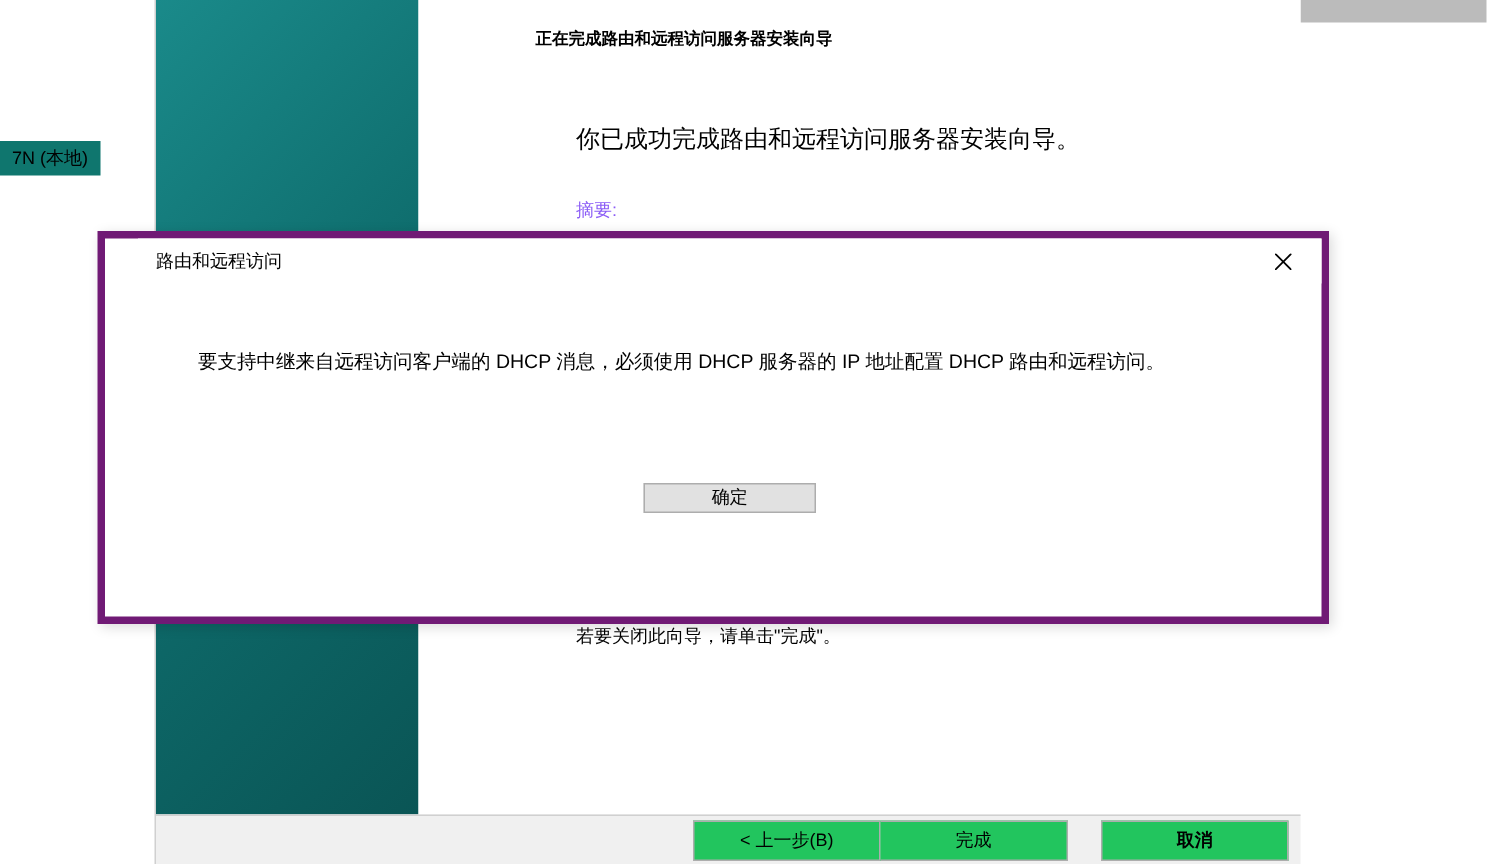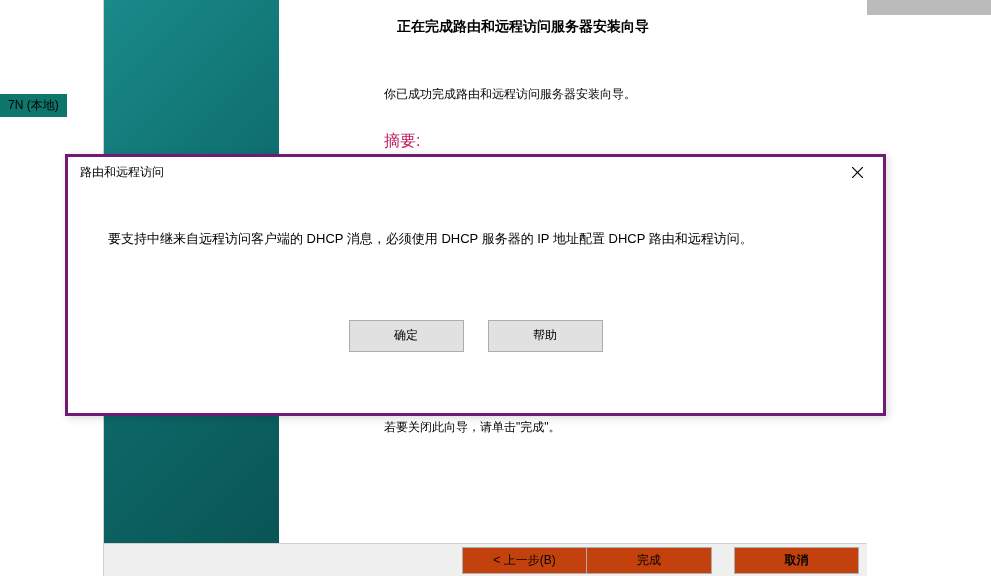--- a/index.html
+++ b/index.html
@@ -54,35 +54,35 @@
     .wizard-content {
       position: absolute;
       left: 175px;
       top: 0;
       right: 0;
       height: 543px;
       background: #ffffff;
       padding: 18px 30px;
     }
     .wizard-title {
-      font-size: 14px;
+      font-size: 11px;
       font-weight: bold;
       color: #000;
       margin-bottom: 50px;
-      margin-left: 88px;
+      margin-left: 48px;
     }
     .wizard-text {
-      font-size: 12px;
+      font-size: 16px;
       color: #000;
       margin-bottom: 28px;
       margin-left: 75px;
     }
     .wizard-summary-label {
-      font-size: 16px;
-      color: #be185d;
+      font-size: 12px;
+      color: #8b5cf6;
       margin-left: 75px;
       margin-bottom: 200px;
     }
     .wizard-hidden-text {
       font-size: 12px;
       color: #000;
       margin-left: 75px;
       margin-bottom: 50px;
     }
     .wizard-close-text {
@@ -100,21 +100,21 @@
       border-top: 1px solid #d0d0d0;
       display: flex;
       justify-content: flex-end;
       align-items: center;
       padding-right: 8px;
       gap: 0;
     }
     .wizard-btn {
       width: 125px;
       height: 27px;
-      background: #c2410c;
+      background: #22c55e;
       border: 1px solid #adadad;
       font-size: 12px;
       color: #000;
       cursor: pointer;
       font-family: inherit;
     }
     .wizard-btn + .wizard-btn {
       margin-left: 10px;
     }
     .wizard-btn.back-btn {
@@ -124,22 +124,23 @@
       margin-left: 0;
       border-left: none;
     }
     .msgbox {
       position: absolute;
       left: 65px;
       top: 154px;
       width: 821px;
       height: 262px;
       background: #ffffff;
-      border: 3px solid #701a75;
+      border: 5px solid #701a75;
       box-shadow: 2px 2px 8px rgba(0,0,0,0.15);
+      padding-left: 22px;
     }
     .msgbox-titlebar {
       height: 30px;
       background: #ffffff;
       display: flex;
       align-items: center;
       justify-content: space-between;
       padding: 0 6px 0 12px;
       font-size: 12px;
       color: #000;
@@ -164,21 +165,21 @@
       line-height: 1.6;
     }
     .msgbox-buttons {
       display: flex;
       justify-content: center;
       gap: 24px;
       margin-top: 70px;
     }
     .msgbox-btn {
       width: 115px;
-      height: 32px;
+      height: 20px;
       background: #e1e1e1;
       border: 1px solid #adadad;
       font-size: 12px;
       color: #000;
       cursor: pointer;
       font-family: inherit;
     }
   </style>
 </head>
 <body>
@@ -210,16 +211,15 @@
       <svg viewBox="0 0 10 10">
         <line x1="0" y1="0" x2="10" y2="10" stroke="#000" stroke-width="1.1"></line>
         <line x1="10" y1="0" x2="0" y2="10" stroke="#000" stroke-width="1.1"></line>
       </svg>
     </div>
   </div>
   <div class="msgbox-body">
     <div>要支持中继来自远程访问客户端的 DHCP 消息，必须使用 DHCP 服务器的 IP 地址配置 DHCP 路由和远程访问。</div>
     <div class="msgbox-buttons">
       <button class="msgbox-btn">确定</button>
-      <button class="msgbox-btn">帮助</button>
     </div>
   </div>
 </div>
 
 </body></html>

